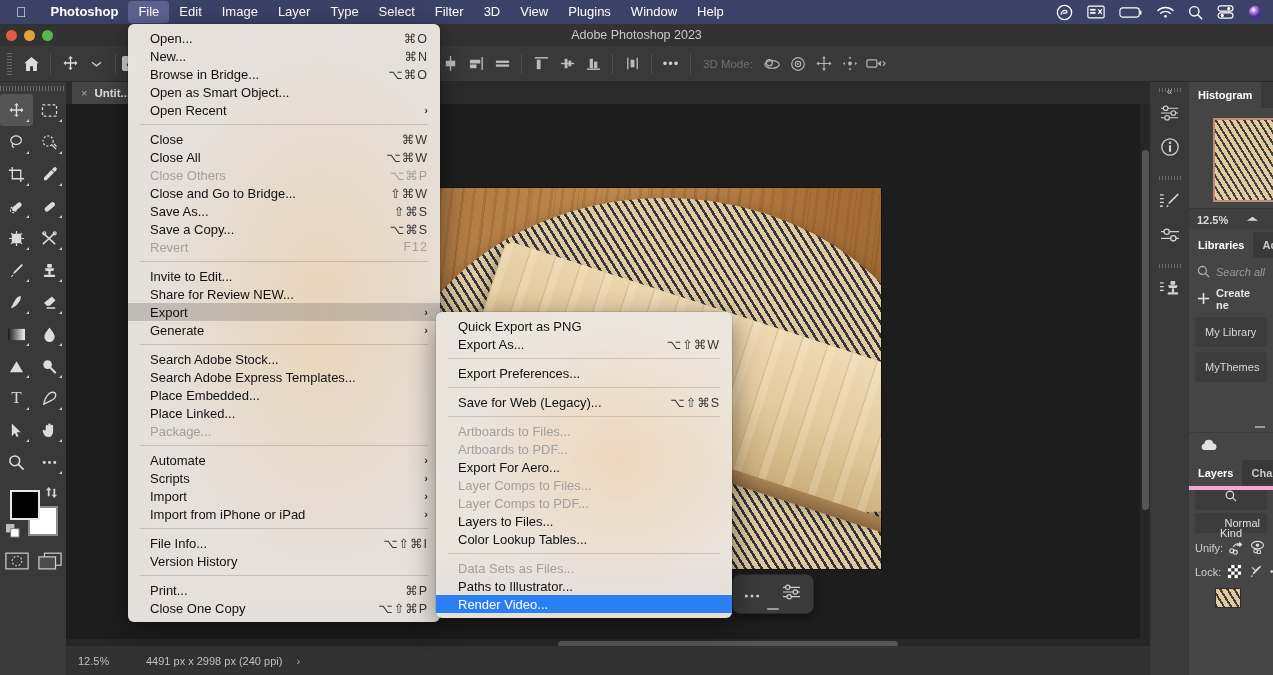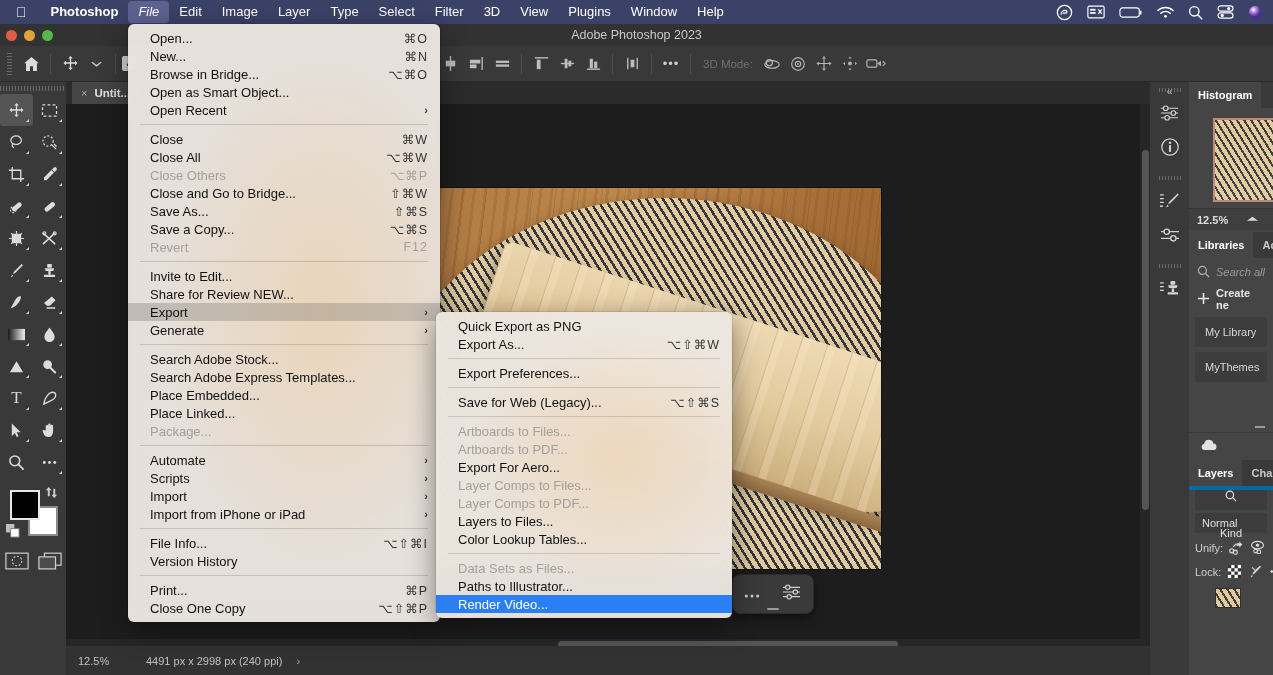--- a/index.html
+++ b/index.html
@@ -18,21 +18,21 @@
     display: flex; align-items: center;
     color: #fff; font-size: 13px;
     z-index: 60;
   }
   .macbar .apple { padding: 0 14px 0 16px; font-size: 14px; line-height: 1; }
   .macbar .mitem {
     padding: 2px 10px; white-space: nowrap; border-radius: 4px;
     line-height: 18px;
   }
   .macbar .mitem.bold { font-weight: bold; }
-  .macbar .mitem.active { background: #5d6391; font-style: italic; }
+  .macbar .mitem.active { background: #5d6391; }
   .macbar .right { margin-left: auto; display: flex; align-items: center; gap: 14px; padding-right: 10px; }
   .macbar .right svg { display: block; }
 
   
   .ps-title {
     position: absolute; top: 24px; left: 0; width: 1273px; height: 22px;
     background: #323232; color: #c9c9c9;
     font-size: 12.5px; display: flex; align-items: center; justify-content: center;
     z-index: 5;
   }
@@ -172,21 +172,21 @@
     color: #c3c3c3; font-size: 10px; display: flex; align-items: center; justify-content: center; }
   .rail-grp { padding: 4px 0 6px 0; }
   .rail-grp .g {
     height: 8px; width: 22px; margin: 0 auto 2px auto;
     background-image: repeating-linear-gradient(to right,#6a6a6a 0 1px,transparent 1px 3px);
     background-size: 100% 4px; background-repeat: no-repeat; background-position: center;
   }
   .rail-ic { height: 34px; display: flex; align-items: center; justify-content: center; color: #d3d3d3; }
 
   .panels { position: absolute; left: 39px; top: 0; width: 84px; height: 593px; }
-  .panel { background: #0369a1; }
+  .panel { background: #f9a8d4; }
   .panel-tabs { display: flex; height: 26px; background: #393939; }
   .panel-tab {
     padding: 0 9px; height: 26px; display: flex; align-items: center;
     font-size: 11px; color: #c9c9c9; font-weight: bold; white-space: nowrap;
   }
   .panel-tab.active { background: #454545; color: #fff; }
   .histo-body { height: 100px; position: relative; background: #454545; }
   .histo-thumb {
     position: absolute; left: 24px; top: 10px; width: 64px; height: 84px;
     border: 2px solid #c08a7a;
@@ -209,21 +209,21 @@
   .lib-foot { position: absolute; left: 0; bottom: 0; width: 100%; height: 26px;
     border-top: 1px solid #3a3a3a; display: flex; align-items: center; padding: 0 10px; color: #dcdcdc; }
   .lib-dash { position: absolute; right: 8px; bottom: 30px; width: 10px; height: 2px; background: #9a9a9a; }
 
   .layers-body { background: #454545; }
   .lrow { display: flex; align-items: center; height: 24px; padding: 0 6px; gap: 6px;
     font-size: 11px; color: #d8d8d8; }
   .lfilter { margin: 4px 6px 2px 6px; height: 20px; background: #3c3c3c; border-radius: 2px;
     display: flex; align-items: center; gap: 23px; padding: 0 7px; font-size: 11px; color: #e0e0e0; flex-direction: column; }
   .lblend { margin: 3px 6px; height: 20px; background: #3c3c3c; border-radius: 2px;
-    display: flex; align-items: center; padding: 0 7px; font-size: 11px; color: #e0e0e0; }
+    display: flex; align-items: center; padding: 0 7px; font-size: 11px; color: #e0e0e0; justify-content: flex-end; }
   .llabel { color: #cfcfcf; }
   .layer-thumb { width: 26px; height: 20px; margin: 4px 0 0 26px;
     background:
       repeating-linear-gradient(58deg, rgba(30,30,45,.8) 0 2px, rgba(225,205,160,.9) 2px 6px),
       linear-gradient(160deg,#d6a96a,#cbbb92);
     border: 1px solid #2e2e2e; }
 
   
   .menu {
     position: absolute; z-index: 80;

